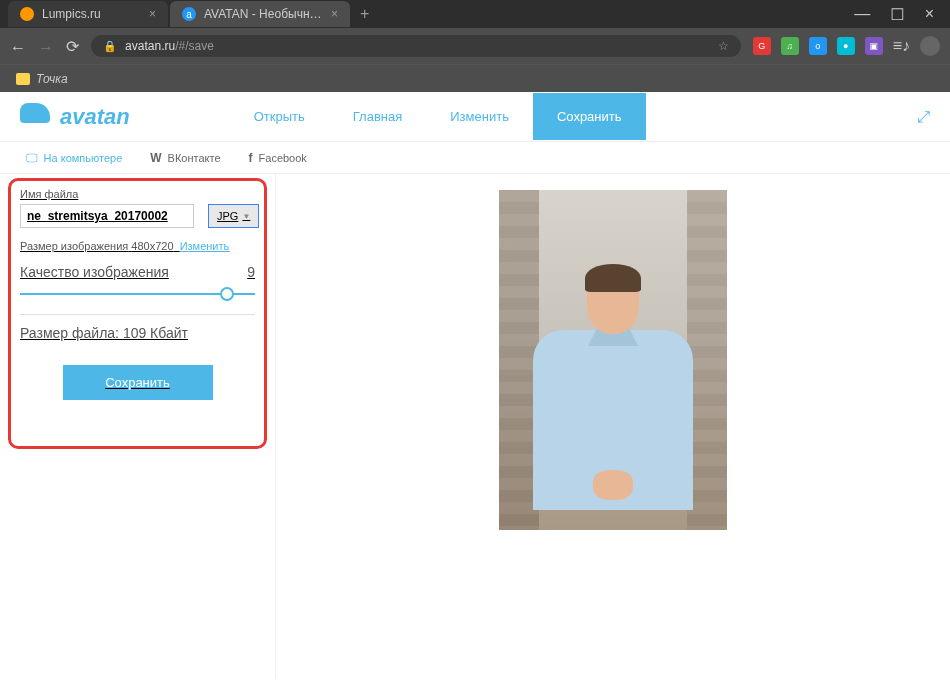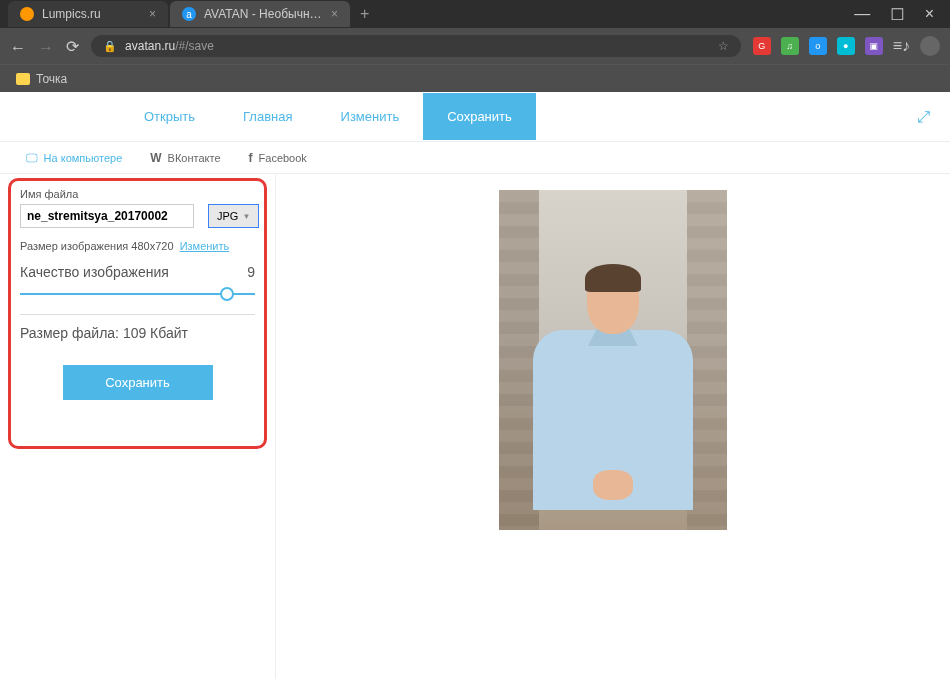--- a/index.html
+++ b/index.html
@@ -29,42 +29,42 @@
     .star-icon { margin-left: auto; color: #999; }
     .ext-icons { display: flex; gap: 10px; align-items: center; }
     .ext-icon { width: 18px; height: 18px; border-radius: 3px; display: flex; align-items: center; justify-content: center; font-size: 9px; color: white; }
     .ext-red { background: #e53935; }
     .ext-green { background: #4caf50; }
     .ext-blue { background: #2196f3; }
     .ext-cyan { background: #00bcd4; }
     .ext-purple { background: #7e57c2; }
     .profile-circle { width: 20px; height: 20px; border-radius: 50%; background: #666; }
     
-    .bookmark-bar { display: flex; align-items: center; height: 28px; background: #4d4d4d; padding: 0 16px; border-top: 1px solid #555; }
+    .bookmark-bar { display: flex; align-items: center; height: 28px; background: #4d4d4d; padding: 0 16px; border-top: 1px solid #555; font-style: italic; }
     .bookmark-item { display: flex; align-items: center; color: #ccc; font-size: 12px; gap: 6px; }
     .folder-icon { width: 14px; height: 12px; background: #ffd54f; border-radius: 2px; }
     
     
     .page { background: #fff; height: calc(683px - 96px); display: flex; flex-direction: column; }
     .header { display: flex; align-items: center; height: 50px; padding: 0 20px; border-bottom: 1px solid #eee; }
     .logo { display: flex; align-items: center; gap: 4px; }
     .logo-icon { width: 36px; height: 28px; position: relative; }
     .logo-whale { width: 30px; height: 20px; background: #4db8e8; border-radius: 8px 14px 4px 4px; position: relative; }
     .logo-text { color: #4db8e8; font-weight: bold; font-size: 22px; font-style: italic; }
     .nav-menu { display: flex; gap: 0; margin-left: 100px; }
     .nav-item { padding: 16px 24px; color: #4db8e8; font-size: 13px; font-weight: 500; cursor: pointer; }
     .nav-item.active { background: #4db8e8; color: white; }
     .expand-icon { margin-left: auto; color: #4db8e8; font-size: 16px; cursor: pointer; }
     
     .sub-tabs { display: flex; gap: 0; padding: 0 12px; height: 32px; align-items: center; border-bottom: 1px solid #eee; }
     .sub-tab { display: flex; align-items: center; gap: 6px; padding: 0 14px; color: #666; font-size: 11px; cursor: pointer; }
     .sub-tab.active { color: #4db8e8; }
     .sub-tab-icon { font-size: 12px; }
     
-    .content { display: flex; flex: 1; }
+    .content { display: flex; flex: 1; text-decoration: underline; }
     .sidebar { width: 276px; padding: 14px 20px; border-right: 1px solid #eee; position: relative; }
     .highlight-box { position: absolute; top: 4px; left: 8px; right: 8px; bottom: 230px; border: 3px solid #e53935; border-radius: 10px; pointer-events: none; }
     
     .form-label { font-size: 11px; color: #555; margin-bottom: 4px; }
     .filename-row { display: flex; gap: 14px; margin-bottom: 12px; }
     .filename-input { flex: 1; border: 1px solid #ccc; padding: 4px 6px; font-size: 12px; font-weight: bold; background: #fff; }
     .format-select { display: flex; align-items: center; gap: 4px; background: #e8e8e8; padding: 4px 8px; font-size: 11px; border: 1px solid #3b82f6; cursor: pointer; }
     .dropdown-arrow { font-size: 8px; color: #888; }
     
     .size-row { font-size: 11px; color: #555; margin-bottom: 12px; }
@@ -136,20 +136,26 @@
   <div class="bookmark-bar">
     <div class="bookmark-item">
       <div class="folder-icon"></div>
       <span>Точка</span>
     </div>
   </div>
 </div>
 
 <div class="page">
   <div class="header">
+    <div class="logo">
+      <div class="logo-icon">
+          <div class="logo-whale"></div>
+        </div>
+      <span class="logo-text">avatan</span>
+    </div>
     <div class="nav-menu">
       <div class="nav-item">Открыть</div>
       <div class="nav-item">Главная</div>
       <div class="nav-item">Изменить</div>
       <div class="nav-item active">Сохранить</div>
     </div>
     <span class="expand-icon">⤢</span>
   </div>
 
   <div class="sub-tabs">

